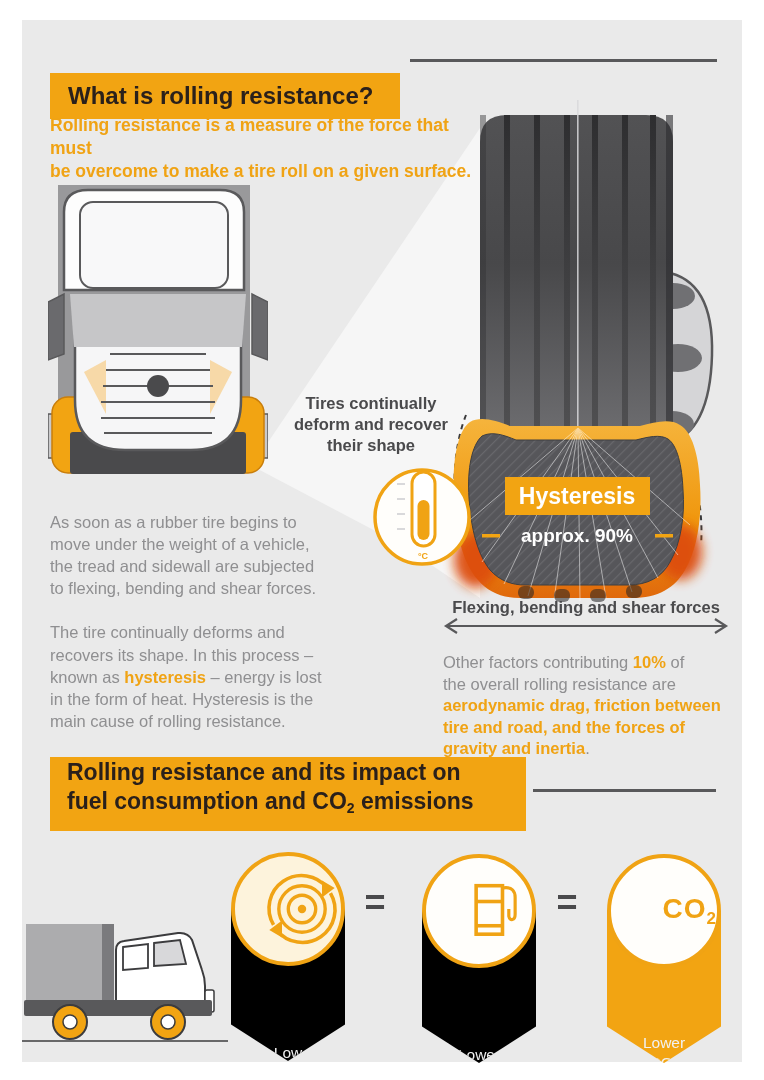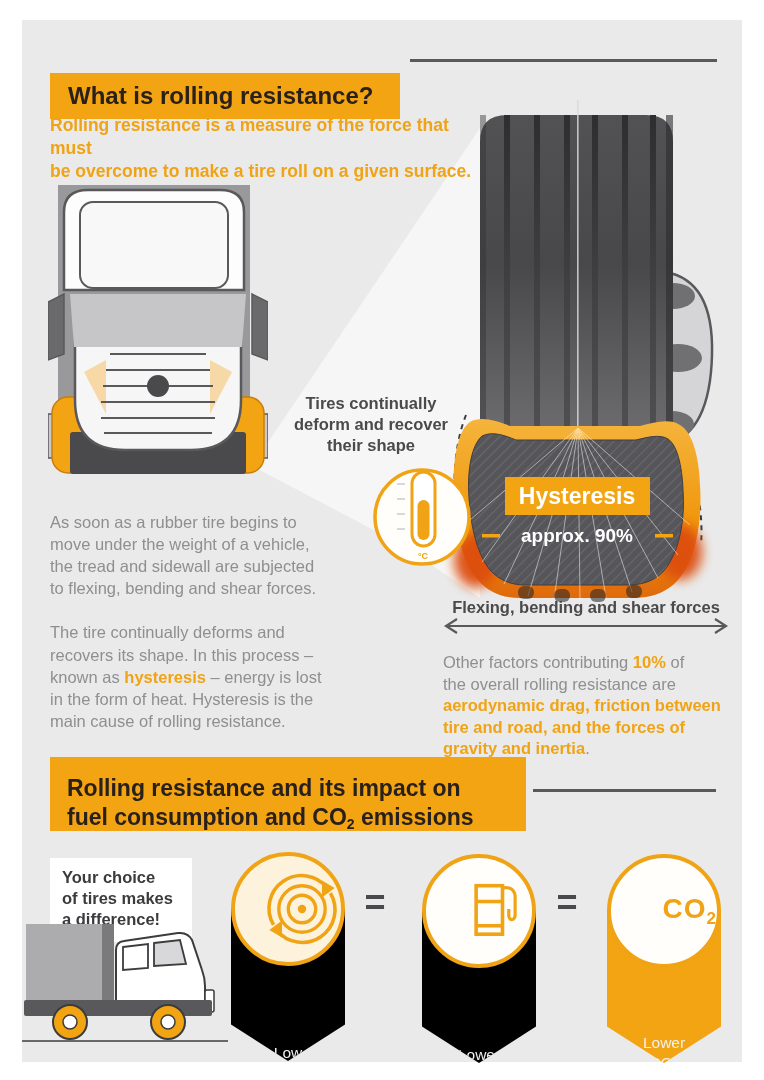--- a/index.html
+++ b/index.html
@@ -5,21 +5,21 @@
   html,body{margin:0;padding:0;background:#fff;}
   .page{position:relative;width:764px;height:1080px;background:#ffffff;overflow:hidden;
         font-family:"Liberation Sans","DejaVu Sans",sans-serif;}
   .canvas{position:absolute;left:22px;top:20px;width:720px;height:1042px;background:#EAEAEA;}
   .abs{position:absolute;}
   .prewrap{white-space:pre-line;margin-top:12px;}
 
   
   .banner{position:absolute;background:#F2A412;color:#2A201B;font-weight:bold;}
   .banner1{left:50px;top:40px;width:350px;height:46px;font-size:24px;line-height:46px;padding-left:18px;box-sizing:border-box;margin-top:33px;}
-  .banner2{left:50px;top:757px;width:476px;height:74px;font-size:23px;line-height:29px;padding:17px 0 0 17px;box-sizing:border-box;}
+  .banner2{left:50px;top:757px;width:476px;height:74px;font-size:23px;line-height:29px;padding:1px 0 0 17px;box-sizing:border-box;}
   .rule{position:absolute;height:3px;background:#59595B;}
   .rule1{left:410px;top:59px;width:307px;}
   .rule2{left:533px;top:789px;width:183px;}
   sub.co2{font-size:14px;vertical-align:-4px;font-weight:bold;}
 
   
   .intro{left:50px;top:102px;width:440px;font-size:17.5px;font-weight:bold;color:#F0A314;line-height:1.32;}
   .caption{left:288px;top:381px;width:166px;text-align:center;font-size:16.5px;font-weight:bold;color:#4A4A4C;line-height:1.27;}
   .bodycol{left:50px;top:511px;width:340px;font-size:16.5px;color:#8F8F91;line-height:1.34;}
   .bodycol p{margin:0 0 22px 0;}
@@ -225,23 +225,20 @@
 </span><span class="hl">aerodynamic drag, friction between
 tire and road, and the forces of
 gravity and inertia</span><span>.</span></div>
 
   <div class="banner banner2">
     <div>Rolling resistance and its impact on</div>
     <div><span>fuel consumption and CO</span><sub class="co2">2</sub><span> emissions</span></div>
   </div>
   <div class="rule rule2"></div>
 
-  <div class="abs callout prewrap">Your choice
-of tires makes
-a difference!</div>
 
   <svg class="abs" style="left:22px;top:918px;" width="212" height="130" viewBox="0 0 212 130">
     <rect x="4" y="6" width="76" height="76" fill="#ACACAE"></rect>
     <rect x="80" y="6" width="12" height="76" fill="#7A7A7D"></rect>
     <path d="M 94,92 L 94,32 Q 94,24 102,23 L 156,15 Q 166,14 170,22 L 180,52 Q 183,60 183,68 L 183,92 Z" fill="#FFFFFF" stroke="#3C3C3E" stroke-width="2"></path>
     <path d="M 101,29 L 126,26 L 126,50 L 101,52 Z" fill="#FFFFFF" stroke="#3C3C3E" stroke-width="1.8"></path>
     <path d="M 132,25 L 158,22 L 164,46 L 132,48 Z" fill="#D8D8DA" stroke="#3C3C3E" stroke-width="1.8"></path>
     <rect x="183" y="72" width="9" height="22" rx="2" fill="#FFFFFF" stroke="#3C3C3E" stroke-width="1.5"></rect>
     <rect x="2" y="82" width="188" height="16" rx="2" fill="#59595B"></rect>
     <g>

